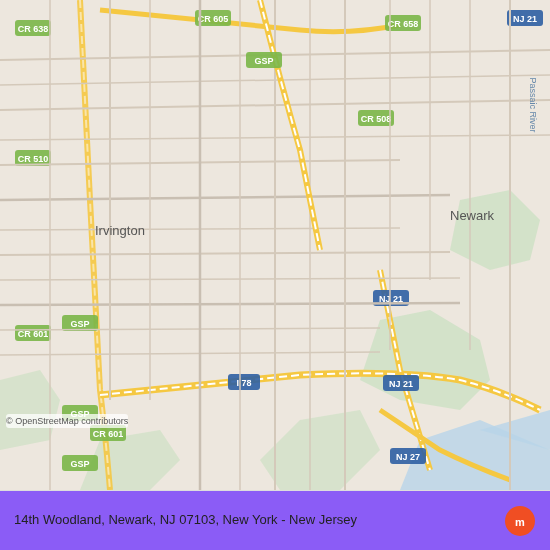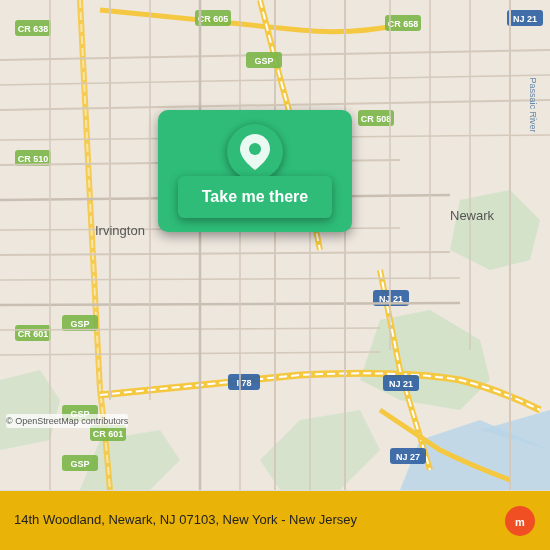--- a/index.html
+++ b/index.html
@@ -72,21 +72,21 @@
       padding: 14px 20px 14px 20px;
       display: flex;
       flex-direction: column;
       align-items: center;
       box-shadow: 0 4px 12px rgba(0,0,0,0.4);
     }
 
     #bottom-bar {
       width: 550px;
       height: 60px;
-      background-color: #eab308;
+      background-color: #8b5cf6;
       display: flex;
       align-items: center;
       padding: 8px 14px;
       border-top: 1px solid #ddd;
       position: relative;
     }
 
     #address-text {
       font-size: 13px;
       color: #222;
@@ -223,31 +223,20 @@
 
     <rect x="246" y="52" width="36" height="16" rx="3" fill="#7ab648" opacity="0.9"></rect>
     <text x="264" y="64" text-anchor="middle" font-size="9" fill="white" font-weight="bold">GSP</text>
 
     <text x="530" y="105" font-size="9" fill="#6688aa" transform="rotate(90,530,105)" text-anchor="middle">Passaic River</text>
 
     <text x="95" y="235" font-size="13" fill="#555" font-weight="500">Irvington</text>
     <text x="450" y="220" font-size="13" fill="#555" font-weight="500">Newark</text>
   </svg>
 
-  <div id="popup-container">
-    <div id="green-card">
-      <div id="location-icon-wrapper">
-        <svg width="30" height="36" viewBox="0 0 30 36" xmlns="http://www.w3.org/2000/svg">
-          <path d="M15 0C6.716 0 0 6.716 0 15c0 10.5 15 21 15 21S30 25.5 30 15C30 6.716 23.284 0 15 0z" fill="white" opacity="0.9"></path>
-          <circle cx="15" cy="15" r="6" fill="#2ebc78"></circle>
-        </svg>
-      </div>
-      <button id="take-me-button">Take me there</button>
-    </div>
-  </div>
 
   <div id="osm-credit">© OpenStreetMap contributors</div>
 </div>
 
 <div id="bottom-bar">
   <span id="address-text">14th Woodland, Newark, NJ 07103, New York - New Jersey</span>
   <div id="moovit-logo">
     <svg id="moovit-icon" width="32" height="32" viewBox="0 0 32 32">
       <circle cx="16" cy="16" r="15" fill="#f04e23"></circle>
       <text x="16" y="21" text-anchor="middle" font-size="11" fill="white" font-weight="bold">m</text>

